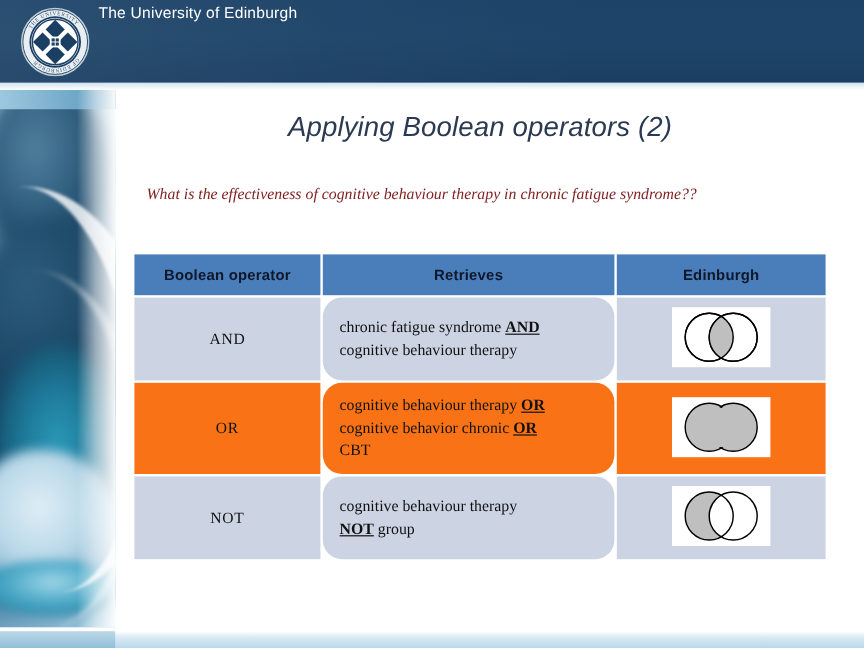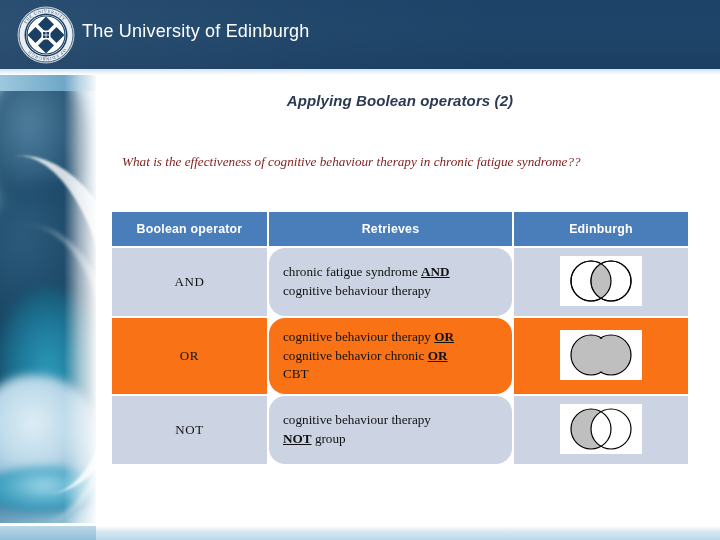--- a/index.html
+++ b/index.html
@@ -45,23 +45,23 @@
   
   #crest {
     position: absolute;
     left: 17px; top: 6px;
     width: 58px; height: 58px;
   }
   #crest svg { display:block; }
 
   #banner-title {
     position: absolute;
-    left: 82px; top: 21px;
+    left: 82px; top: 3px;
     color: #ffffff;
-    font-size: 18px;
+    font-size: 13px;
     letter-spacing: 0.2px;
     font-family: "Liberation Sans", sans-serif;
     white-space: nowrap;
   }
 
   
   #photo-panel {
     position: absolute;
     left: 0; top: 75px;
     width: 96px; height: 448px;
@@ -160,22 +160,22 @@
     width: 96px; height: 14px;
     background: linear-gradient(180deg,#bcd7e8 0%, #8fc0d8 100%);
   }
 
   
   #slide-title {
     position: absolute;
     left: 110px; top: 92px;
     width: 580px;
     text-align: center;
-    font-size: 15px;
-    font-weight: bold;
+    font-size: 23px;
+    font-weight: normal;
     font-style: italic;
     color: #2b3a52;
     letter-spacing: 0.1px;
     font-family: "Liberation Sans", sans-serif;
   }
 
   
   #question {
     position: absolute;
     left: 122px; top: 152px;
@@ -191,21 +191,21 @@
   #bool-table {
     position: absolute;
     left: 110px; top: 210px;
     width: 578px;
     border-collapse: separate;
     border-spacing: 2px;
     table-layout: fixed;
   }
   #bool-table th {
     background: #4a7ebb;
-    color: #ffffff;
+    color: #0f172a;
     font-size: 12.4px;
     font-weight: bold;
     padding: 10px 4px;
     text-align: center;
     font-family: "Liberation Sans", sans-serif;
     letter-spacing: 0.2px;
     margin-left: 32px;
   }
   #bool-table td {
     vertical-align: middle;

